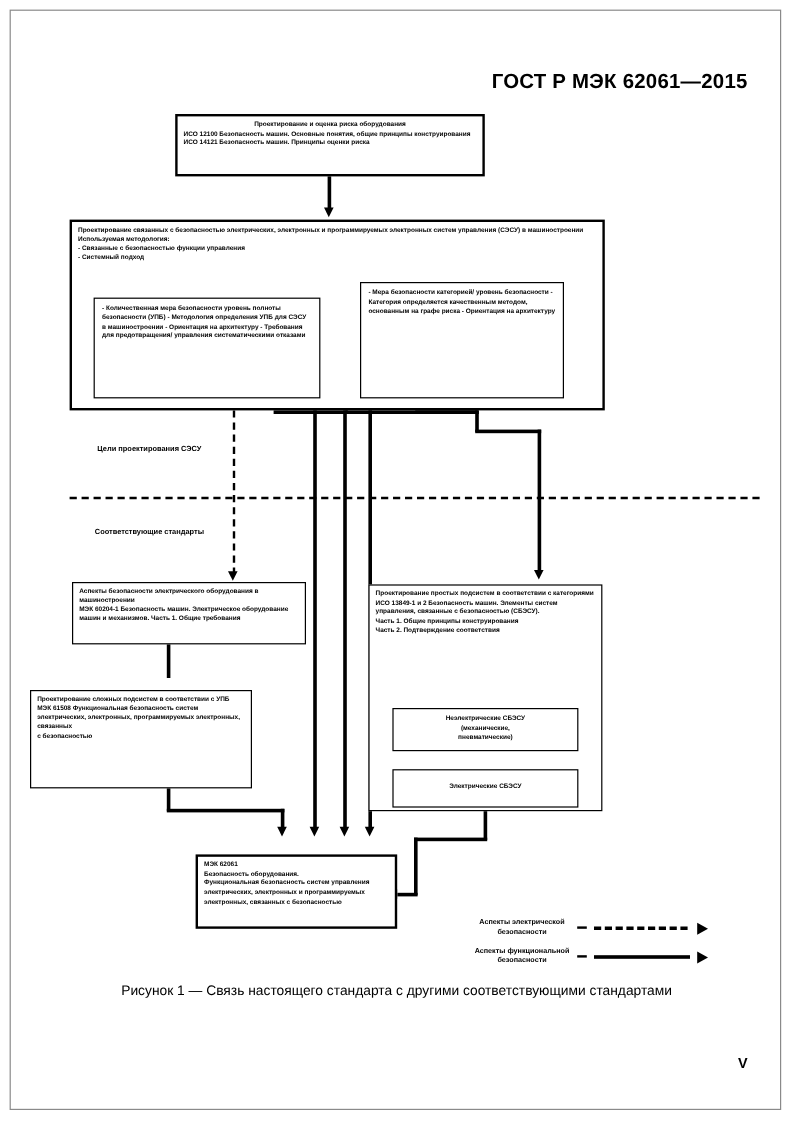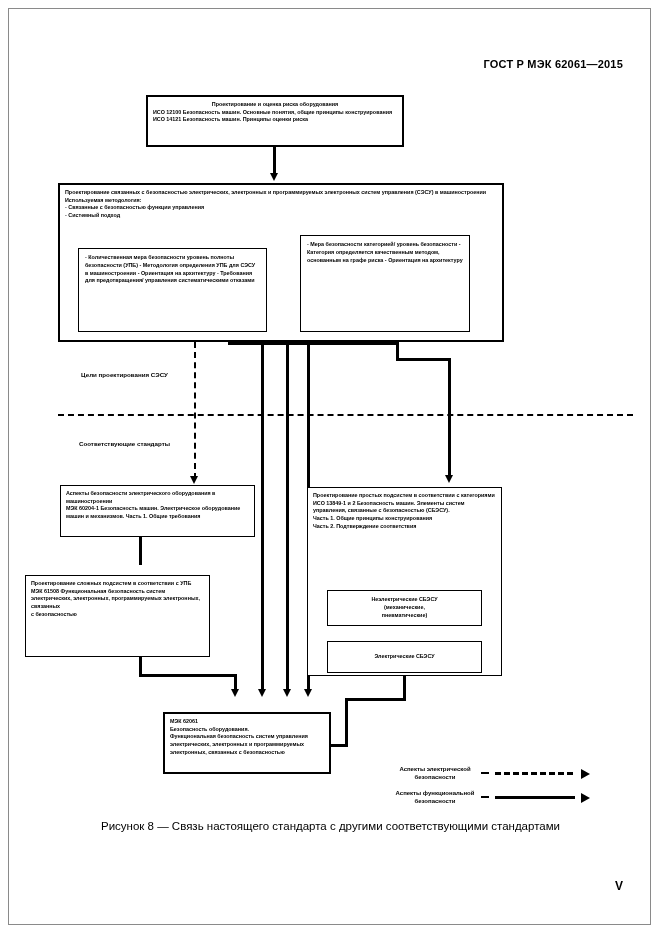--- a/index.html
+++ b/index.html
@@ -31,21 +31,21 @@
     width: 643px; height: 917px;
     border: 1px solid #8a8a8a;
     box-sizing: border-box;
     pointer-events: none;
   }
 
   .header-std {
     position: absolute;
     right: 38px;
     top: 58px;
-    font-size: 11px;
+    font-size: 17px;
     font-weight: bold;
     letter-spacing: 0.2px;
     white-space: nowrap;
     text-align: right;
   }
 
   .footer-page {
     position: absolute;
     right: 38px;
     bottom: 42px;
@@ -311,17 +311,17 @@
 
   <div class="legend-row" style="left:385px; top:789px;">
     <div class="legend-text">Аспекты функциональной безопасности</div>
     <div class="legend-art">
       <div class="legend-tick"></div>
       <div class="legend-solid"></div>
       <div class="legend-head"></div>
     </div>
   </div>
 
-  <div class="caption">Рисунок 8 — Связь настоящего стандарта с другими соответствующими стандартами</div>
+  <div class="caption">Рисунок 1 — Связь настоящего стандарта с другими соответствующими стандартами</div>
 
   <div class="footer-page">V</div>
 
 </div>
 
 </body></html>

